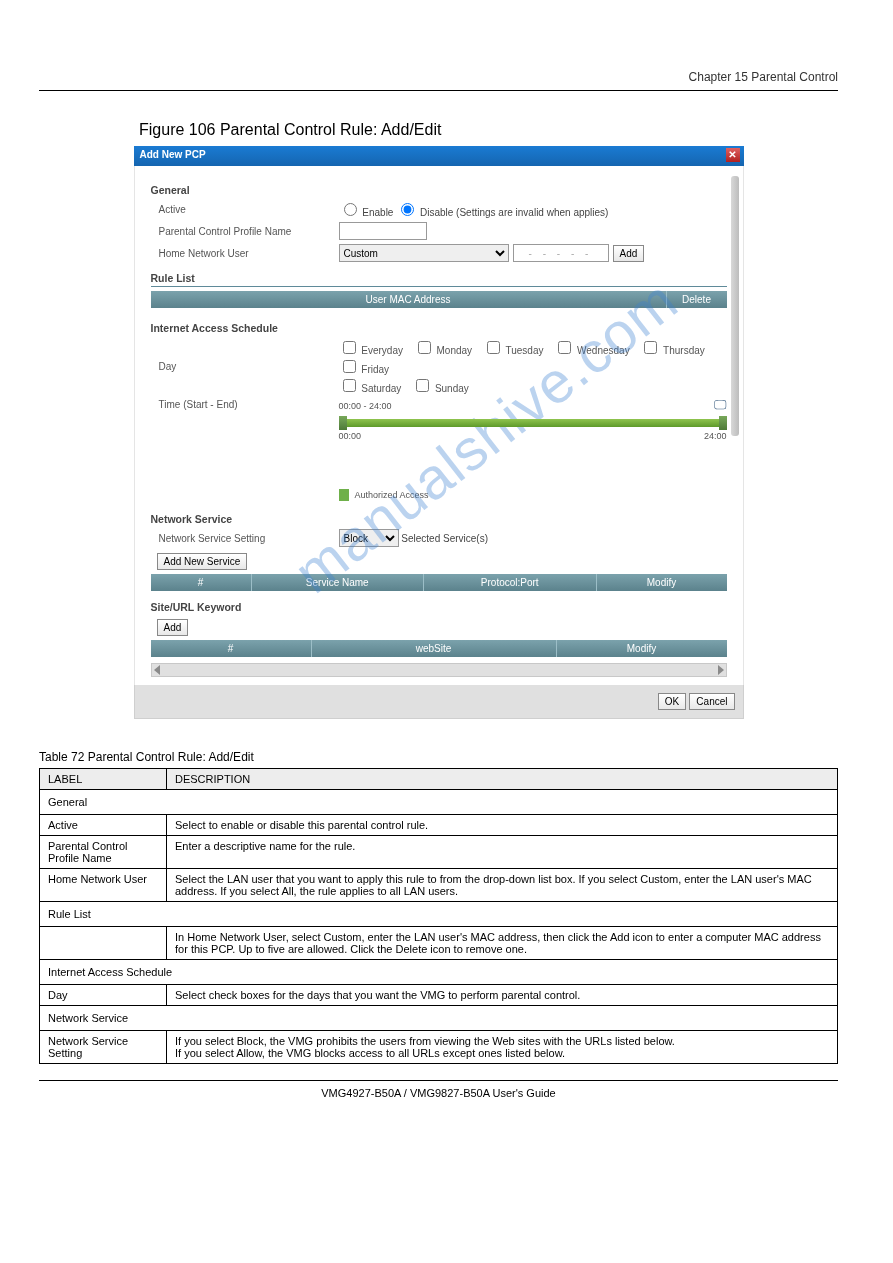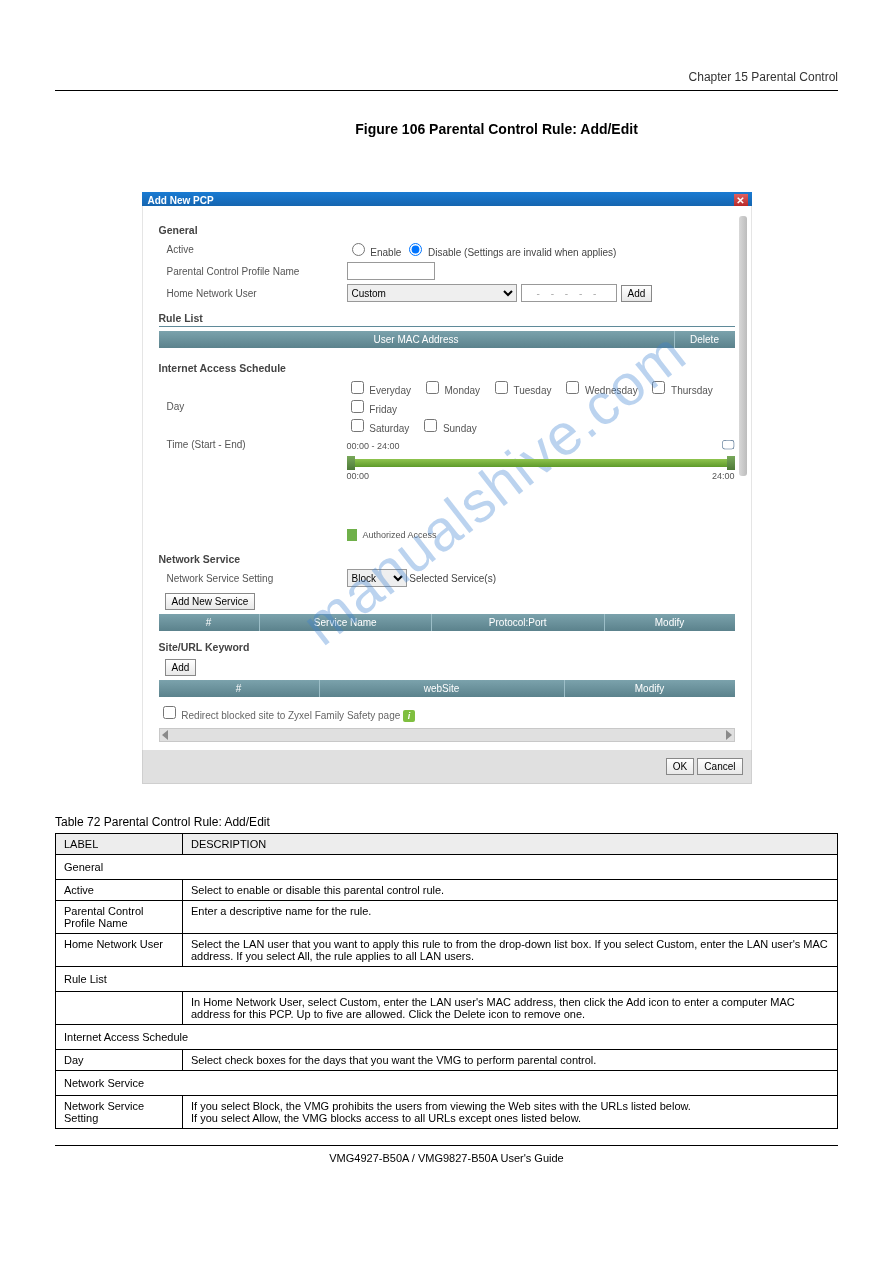--- a/index.html
+++ b/index.html
@@ -1,22 +1,22 @@
 <!DOCTYPE html>
 <html><head>
 <meta charset="utf-8">
 <style>
   body { margin:0; font-family:"Segoe UI", Arial, sans-serif; background:#fff; color:#000; font-size:11px; }
-  .page { width:893px; height:1263px; margin:0 auto; padding:70px 55px 40px 55px; box-sizing:border-box; position:relative; }
+  .page { width:893px; height:1263px; margin:0 auto; padding:70px 55px 40px 39px; box-sizing:border-box; position:relative; }
   .chapter-head { text-align:right; font-size:12px; color:#333; margin-bottom:6px; }
   hr.top { border:none; border-top:1px solid #000; margin:0 0 30px 0; }
   hr.bottom { border:none; border-top:1px solid #000; margin:16px 0 6px 0; }
-  .fig-caption { font-weight:bold; font-size:14px; margin:0 0 6px 100px;text-align:center; }
+  .fig-caption { font-weight:normal; font-size:16px; margin:0 0 6px 100px; }
   .dialog-wrap { width:610px; margin:0 auto 30px auto; background:#fff; border:1px solid #fff;}
-  .dialog-top { position:relative; height:14px; background:linear-gradient(#1a7bd3,#1565b0); color:#fff; padding:0 6px; font-size:10px; line-height:18px; font-weight:bold;margin-top:48px;}
+  .dialog-top { position:relative; height:20px; background:linear-gradient(#1a7bd3,#1565b0); color:#fff; padding:0 6px; font-size:10px; line-height:18px; font-weight:bold;}
   .dialog-close { position:absolute; right:4px; top:2px; width:14px; height:14px; background:linear-gradient(#e06060,#b02020); color:#fff; font-size:10px; line-height:14px; text-align:center; cursor:pointer;}
   .dialog-body { background:#fff; padding:10px 16px 8px 16px; position:relative; border-left:1px solid #e5e5e5; border-right:1px solid #e5e5e5; font-size:10px; color:#444;}
   .scroll-thumb { position:absolute; right:4px; top:10px; width:8px; height:260px; background:linear-gradient(to right,#d8d8d8,#bcbcbc); border-radius:3px;}
   .hscroll { height:12px; background:#e0e0e0; margin-top:6px; position:relative; border:1px solid #c8c8c8;}
   .hscroll .tri-l, .hscroll .tri-r { position:absolute; top:1px; width:0; height:0; border-top:5px solid transparent; border-bottom:5px solid transparent;}
   .hscroll .tri-l { left:2px; border-right:6px solid #8a8a8a;}
   .hscroll .tri-r { right:2px; border-left:6px solid #8a8a8a;}
   .dialog-foot { background:#e0e0e0; padding:8px; text-align:right; border:1px solid #cfcfcf; border-top:none;}
   .section-head { font-weight:bold; font-size:10.5px; margin:8px 0 4px 0;}
   .section-rule { border-bottom:1px solid #5f8a99; margin:10px 0 4px 0; font-weight:bold; font-size:10.5px; padding-bottom:2px;}
@@ -155,25 +155,20 @@
       </div>
 
       
       <div class="section-head" style="margin-top:10px">Site/URL Keyword</div>
       <button class="btn" style="margin:2px 0 4px 6px">Add</button>
       <div class="th-bar">
         <div class="cell" style="width:160px">#</div>
         <div class="cell" style="flex:1">webSite</div>
         <div class="cell" style="width:170px;border-right:none">Modify</div>
       </div>
-      <div class="redirect-line">
-        <input type="checkbox" style="">
-        <span>Redirect blocked site to Zyxel Family Safety page</span>
-        <span class="i-badge">i</span>
-      </div>
 
       <div class="hscroll">
         <span class="tri-l"></span>
         <span class="tri-r"></span>
       </div>
     </div>
     <div class="dialog-foot">
       <button class="btn">OK</button>
       <button class="btn">Cancel</button>
     </div>

